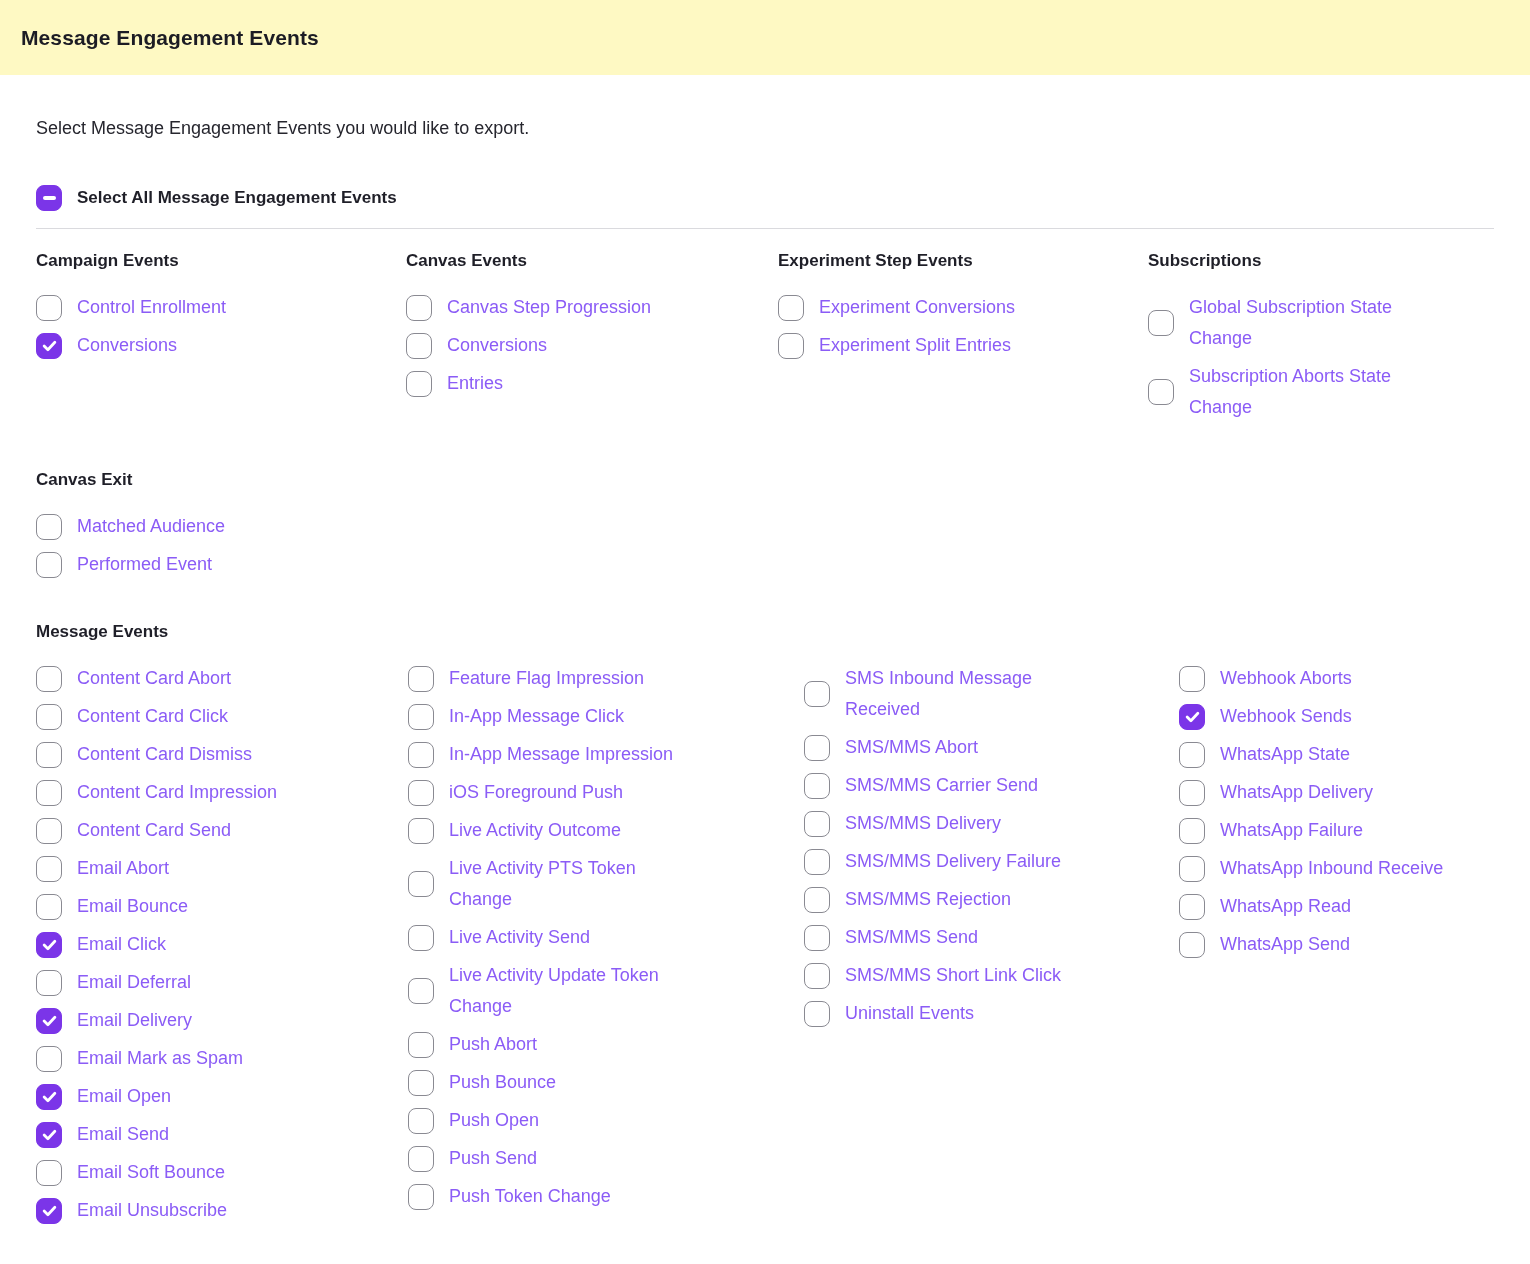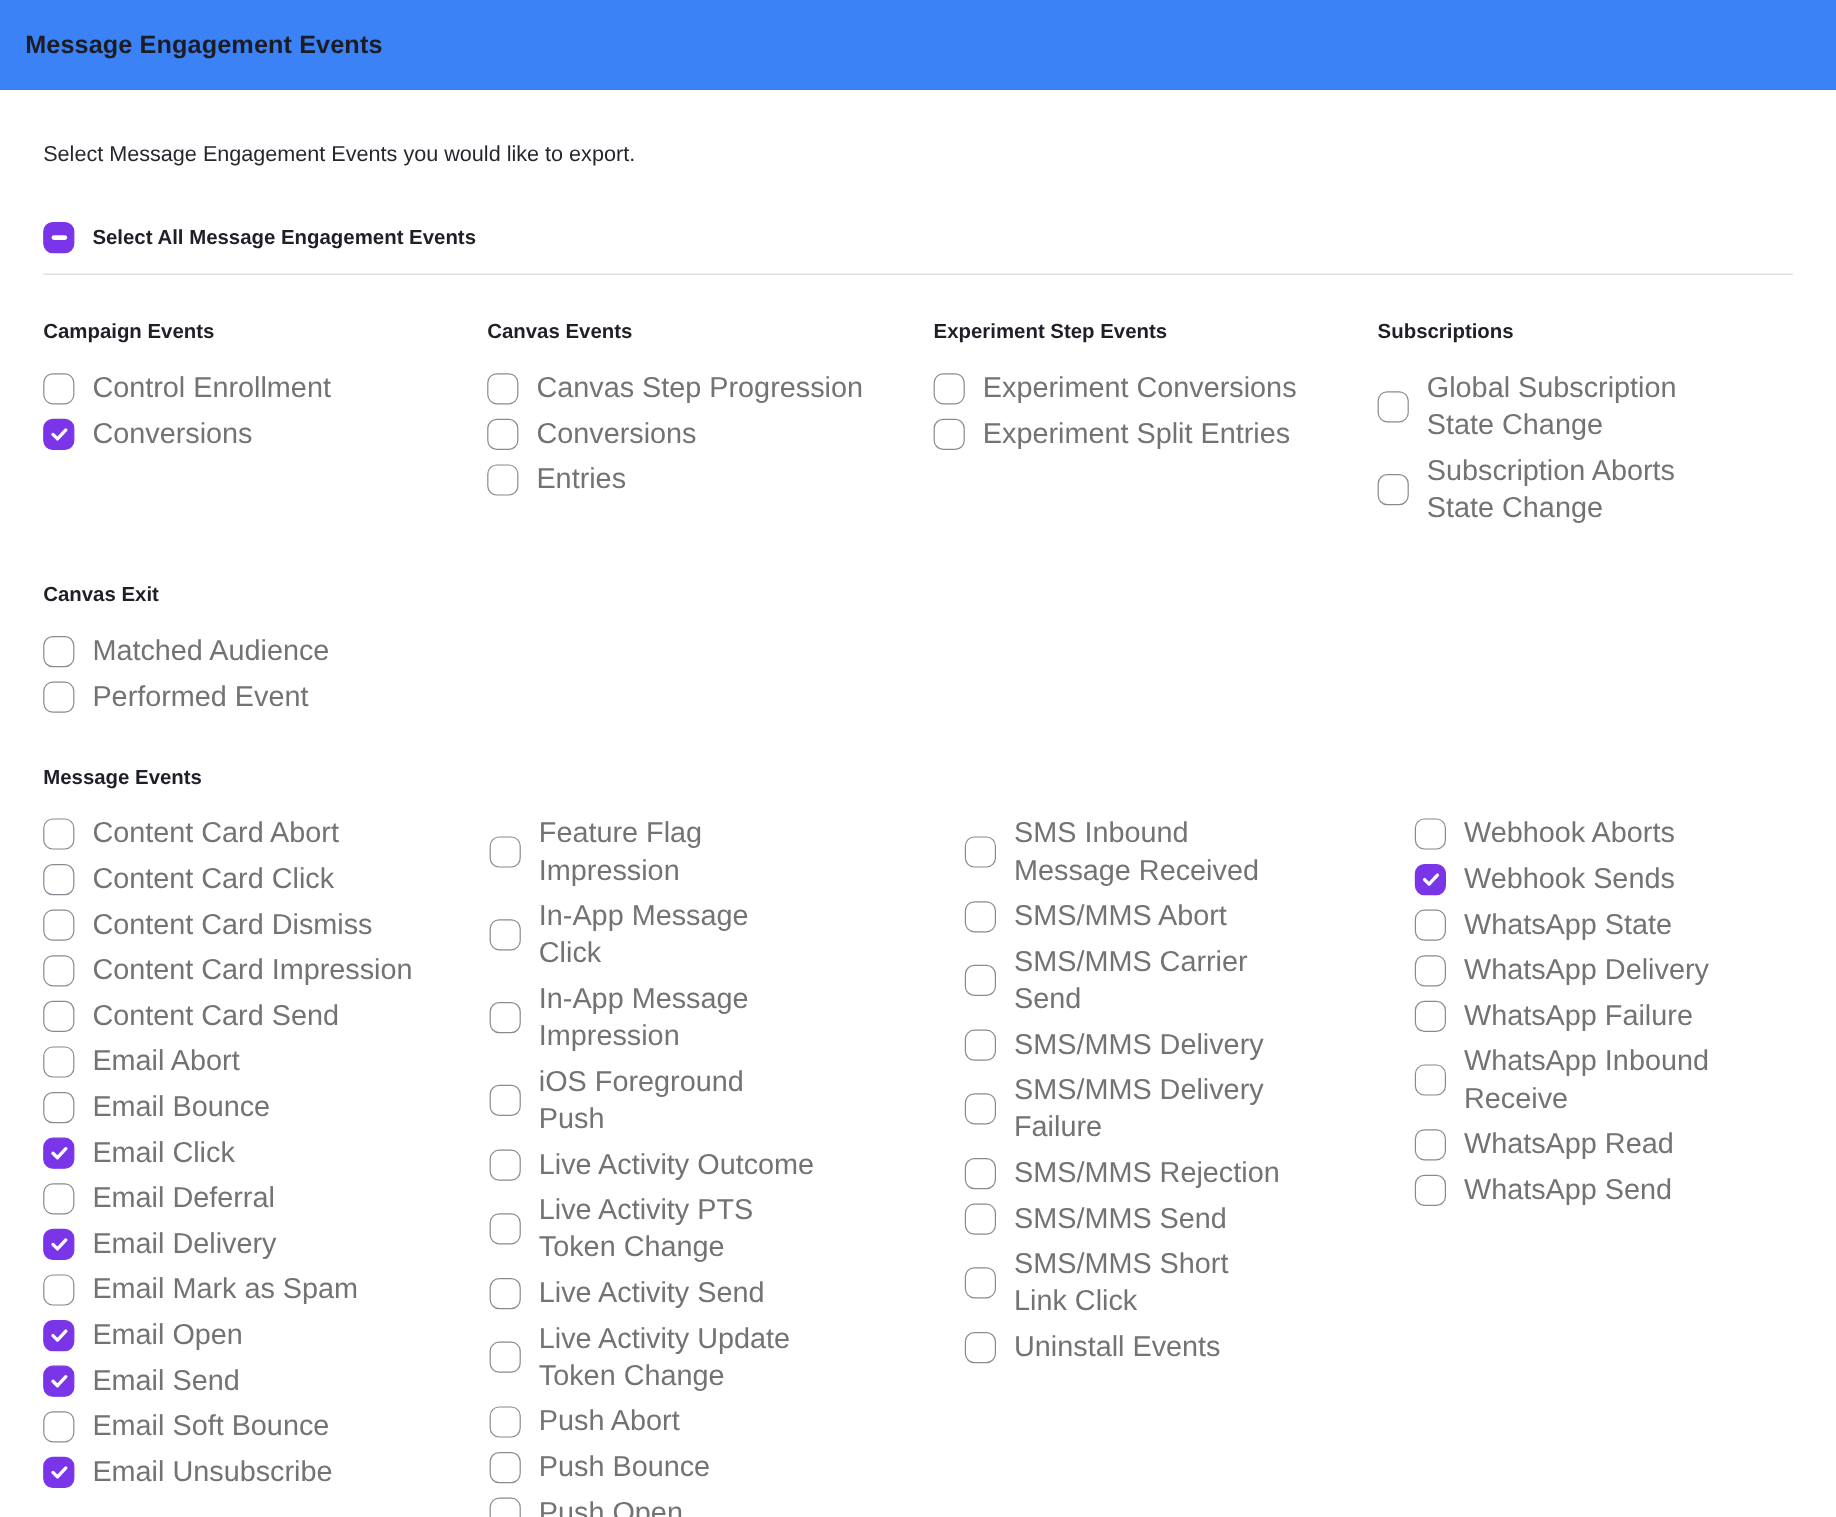--- a/index.html
+++ b/index.html
@@ -11,21 +11,21 @@
     width: 1530px;
   }
   .app {
     width: 1530px;
     min-height: 1264px;
     box-sizing: border-box;
   }
   
   .header {
     height: 75px;
-    background: #3b82f6;
+    background: #fef9c3;
     display: flex;
     align-items: center;
     padding-left: 21px;
     box-sizing: border-box;
   }
   .header h1 {
     margin: 0;
     font-size: 21px;
     font-weight: 700;
     color: #1c1c24;
@@ -86,30 +86,30 @@
   }
   
   .check-item {
     display: flex;
     align-items: center;
     gap: 15px;
     margin-bottom: 7px;
     cursor: pointer;
   }
   .check-label {
-    font-size: 24px;
+    font-size: 18px;
     line-height: 31px;
-    color: #737373;
+    color: #8b5cf6;
   }
   
   .section-title {
     font-size: 17px;
     font-weight: 700;
     color: #1f1f28;
-    margin: 16px 0 21px 0;
+    margin: 0 0 21px 0;
   }
   .top-grid {
     display: grid;
     grid-template-columns: 370px 372px 370px 1fr;
     margin-bottom: 40px;
   }
   .top-grid .col-3 .check-label { max-width: 255px; }
   .canvas-exit-section { margin-bottom: 42px; }
   .me-grid {
     display: grid;

